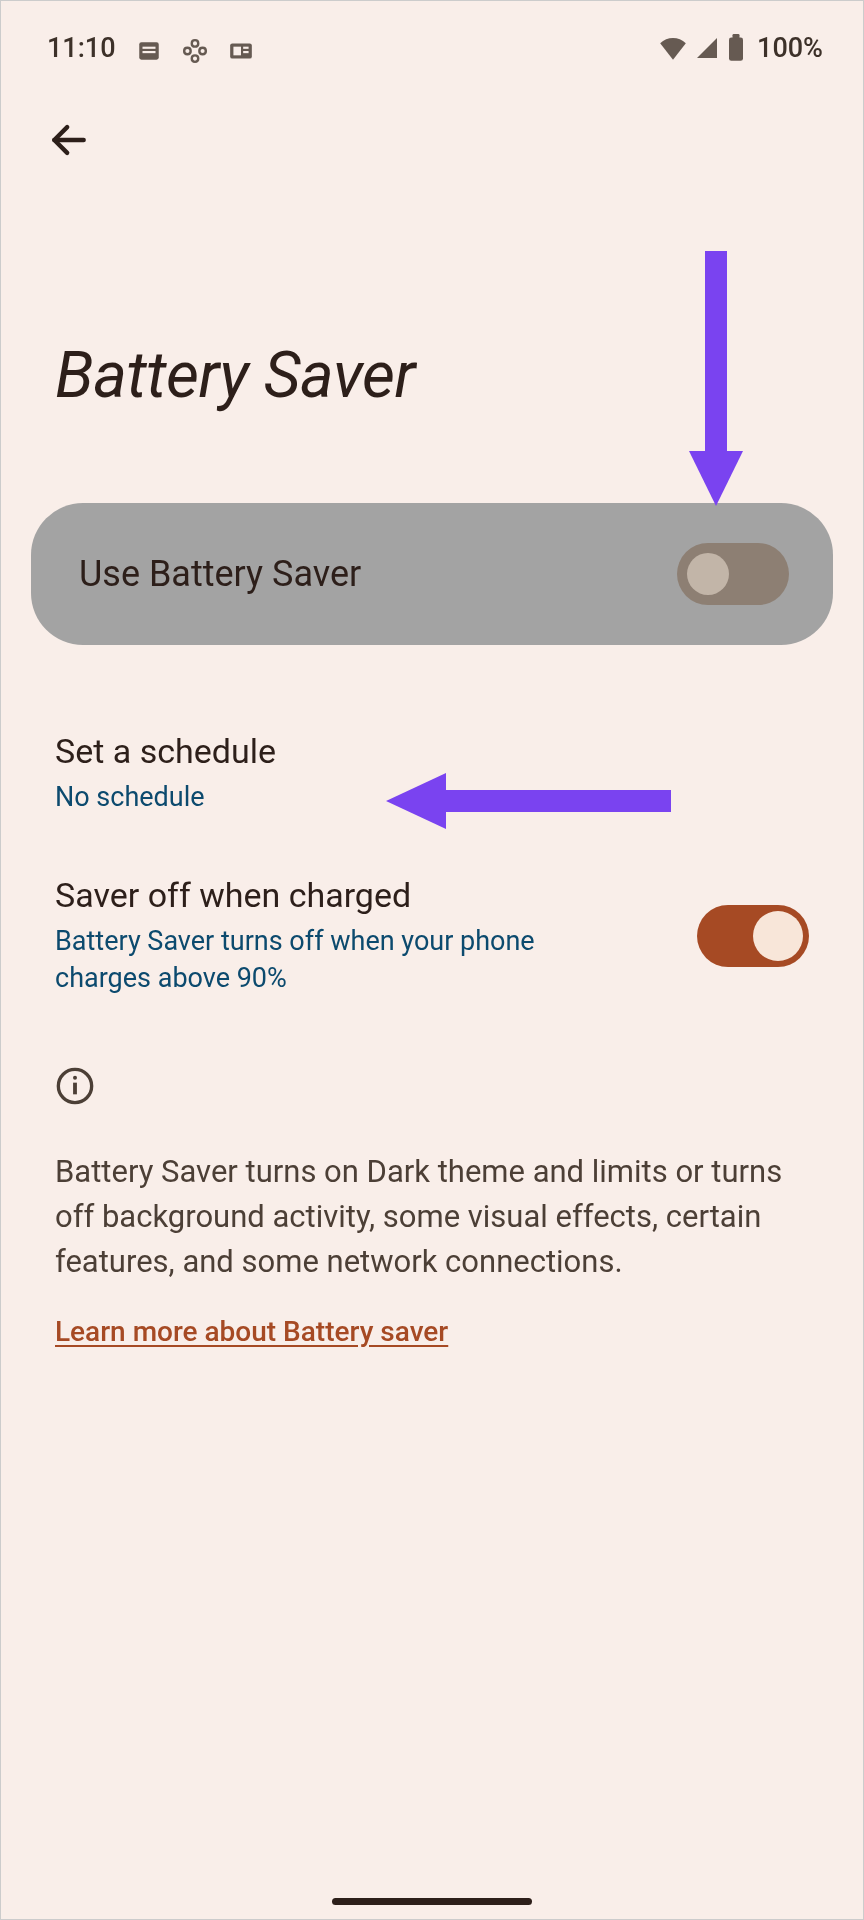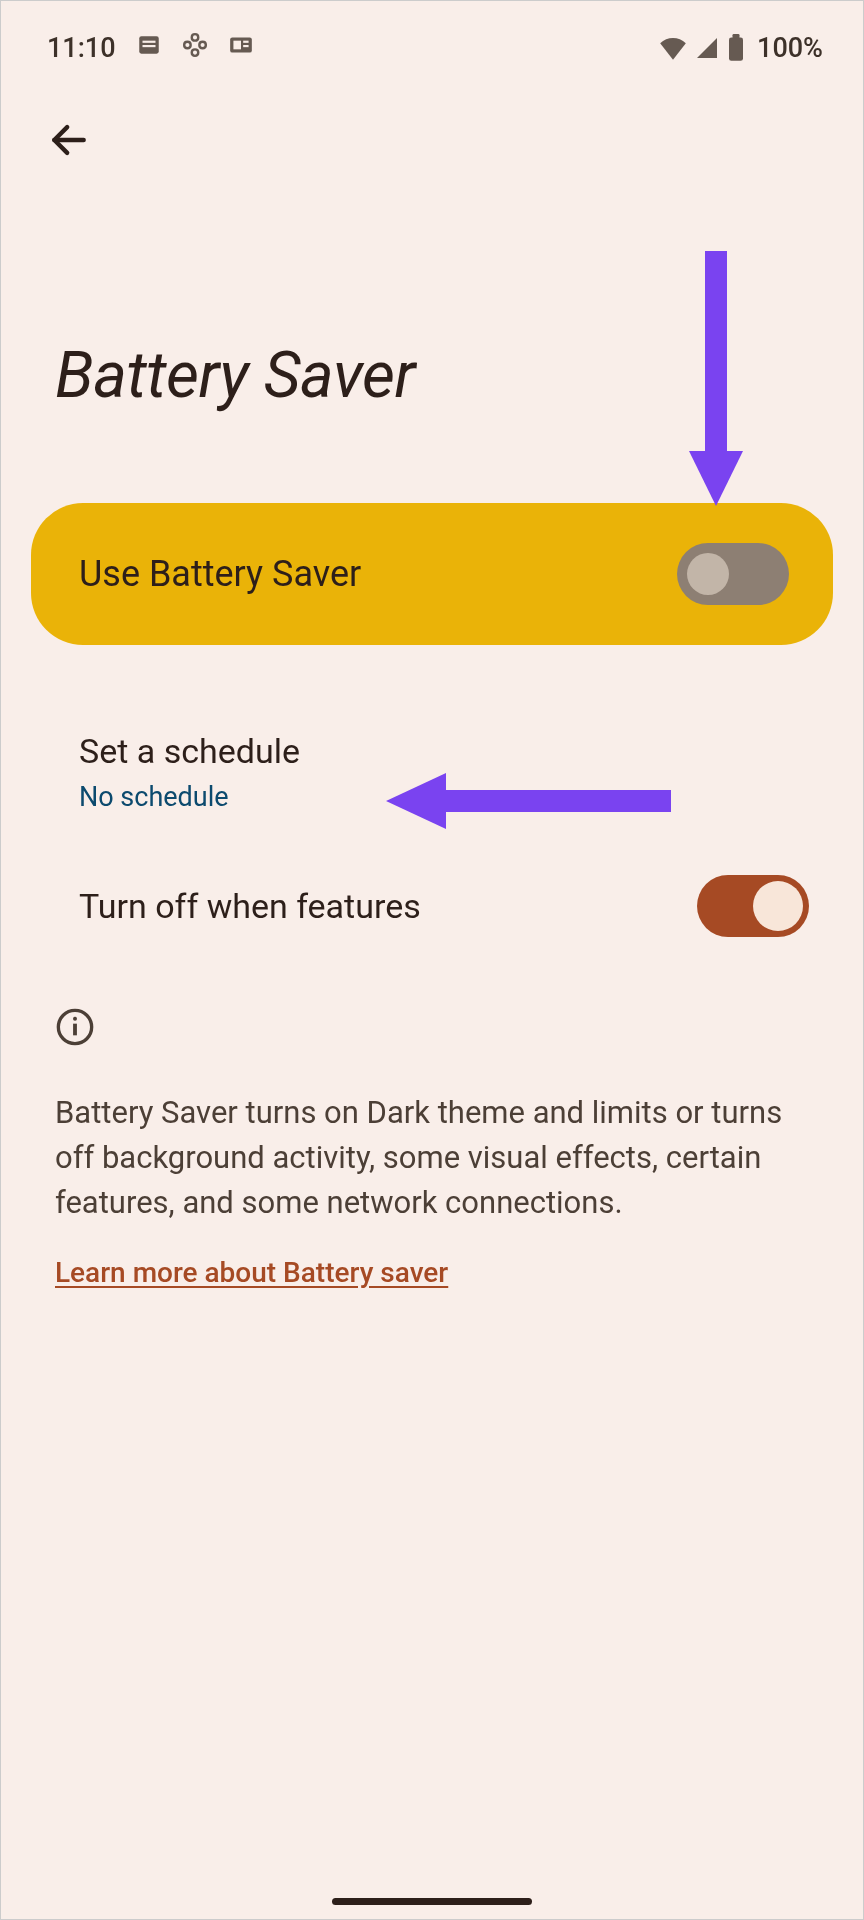--- a/index.html
+++ b/index.html
@@ -19,21 +19,21 @@
   .status-bar {
     display: flex;
     justify-content: space-between;
     align-items: center;
     padding: 18px 40px 0 46px;
     height: 75px;
     font-size: 27px;
     font-weight: 500;
     color: #3d3129;
   }
-  .status-left { display: flex; align-items: flex-start; gap: 20px; }
+  .status-left { display: flex; align-items: flex-end; gap: 20px; }
   .status-right { display: flex; align-items: center; gap: 8px; }
   .st-icon { display: inline-flex; align-items: center; justify-content: center; color: #665a52; }
 
   
   .back-row { padding: 36px 0 0 40px; }
   .back-btn {
     width: 56px; height: 56px;
     display: inline-flex; align-items: center; justify-content: center;
     background: none; border: none; cursor: pointer; color: #2d1f1a;
     padding: 0;
@@ -44,21 +44,21 @@
     font-size: 64px;
     font-weight: 400;
     padding: 170px 54px 90px 54px;
     letter-spacing: -0.5px;
     font-style: italic;
   }
 
   
   .main-toggle-card {
     margin: 0 30px;
-    background: #eab308;
+    background: #a3a3a3;
     border-radius: 52px;
     padding: 40px 44px 40px 48px;
     display: flex;
     align-items: center;
     justify-content: space-between;
   }
   .main-toggle-label { font-size: 36px; font-weight: 400; }
 
   
   .toggle {
@@ -72,21 +72,21 @@
     width: 42px; height: 42px; border-radius: 50%;
   }
   .toggle.off { background: #8d7f73; }
   .toggle.off .thumb { left: 10px; background: #c2b5a8; }
   .toggle.on { background: #a64a24; }
   .toggle.on .thumb { right: 6px; width: 50px; height: 50px; background: #f8e6d9; }
 
   
   .settings { padding: 56px 54px 0 54px; }
   .setting-item { padding: 30px 0; display: flex; justify-content: space-between; align-items: center; gap: 30px; }
-  .setting-text { flex: 1; margin-left: 24px; }
+  .setting-text { flex: 1; }
   .setting-title { font-size: 34px; font-weight: 400; color: #2d1f1a; }
   .setting-sub { font-size: 27px; color: #0c4a6e; margin-top: 8px; line-height: 1.35; }
 
   
   .info-section { padding: 40px 54px 0 54px; }
   .info-icon-row { margin-bottom: 40px; }
   .info-text { font-size: 31px; line-height: 1.45; color: #4c3f36; }
   .learn-link {
     display: inline-block;
     margin-top: 30px;
@@ -185,21 +185,22 @@
 
   <div class="setting-item">
     <div class="setting-text">
       <div class="setting-title">Set a schedule</div>
       <div class="setting-sub">No schedule</div>
     </div>
   </div>
 
   <div class="setting-item">
     <div class="setting-text">
-      <div class="setting-title">Turn off when features</div>
+      <div class="setting-title">Saver off when charged</div>
+      <div class="setting-sub" style="max-width:520px">Battery Saver turns off when your phone charges above 90%</div>
     </div>
     <div class="toggle on">
       <div class="thumb"></div>
     </div>
   </div>
 
 
 </div>
 
 <div class="info-section">

